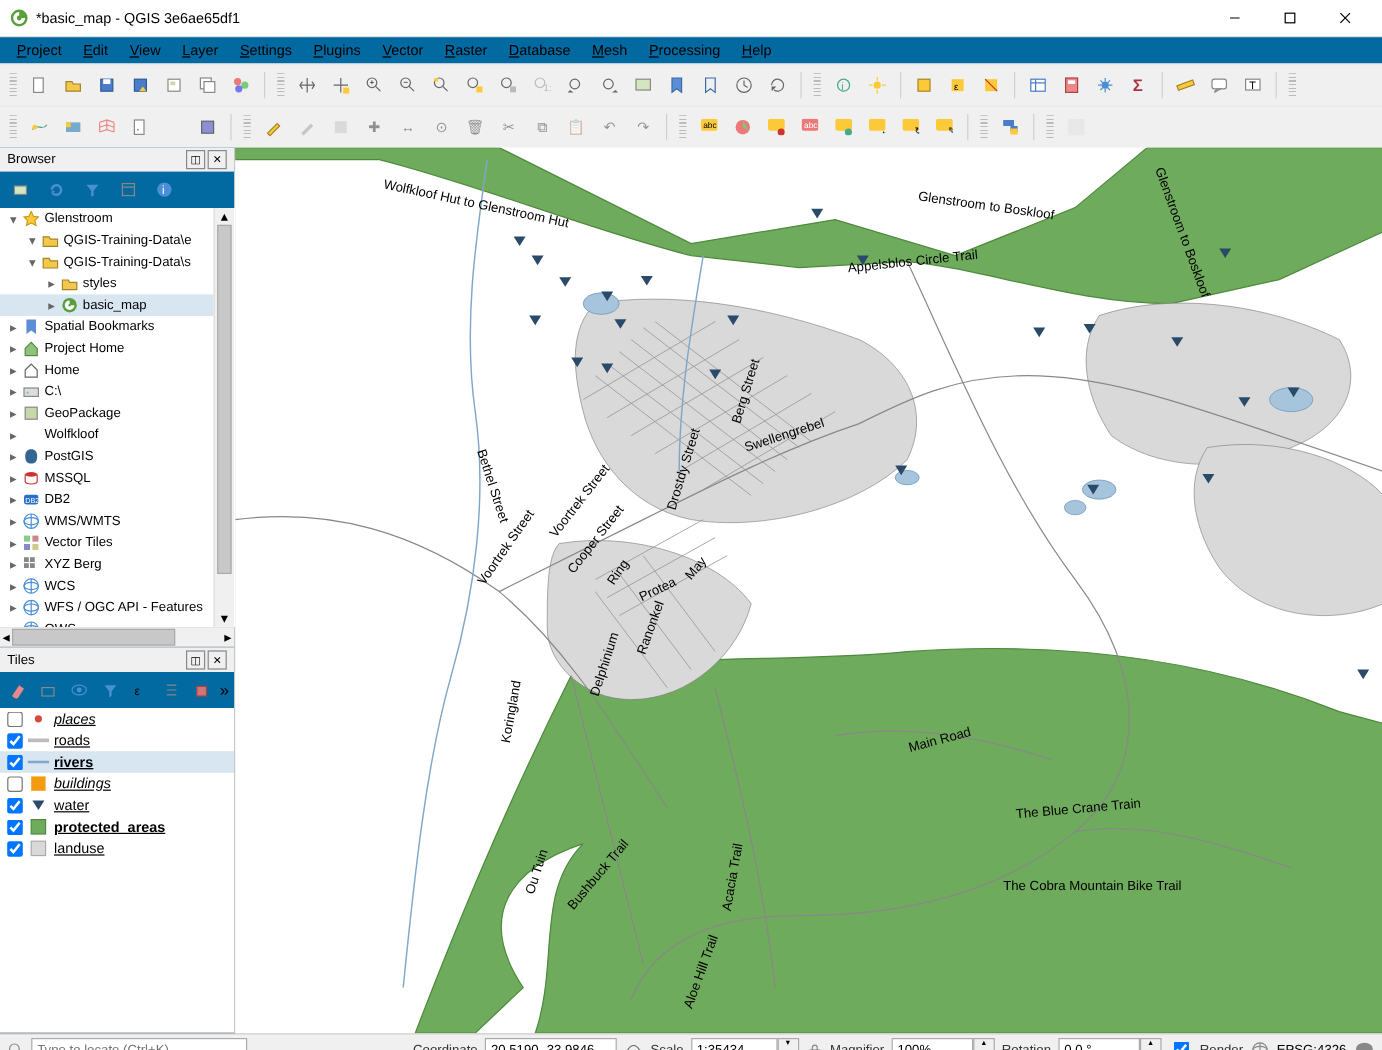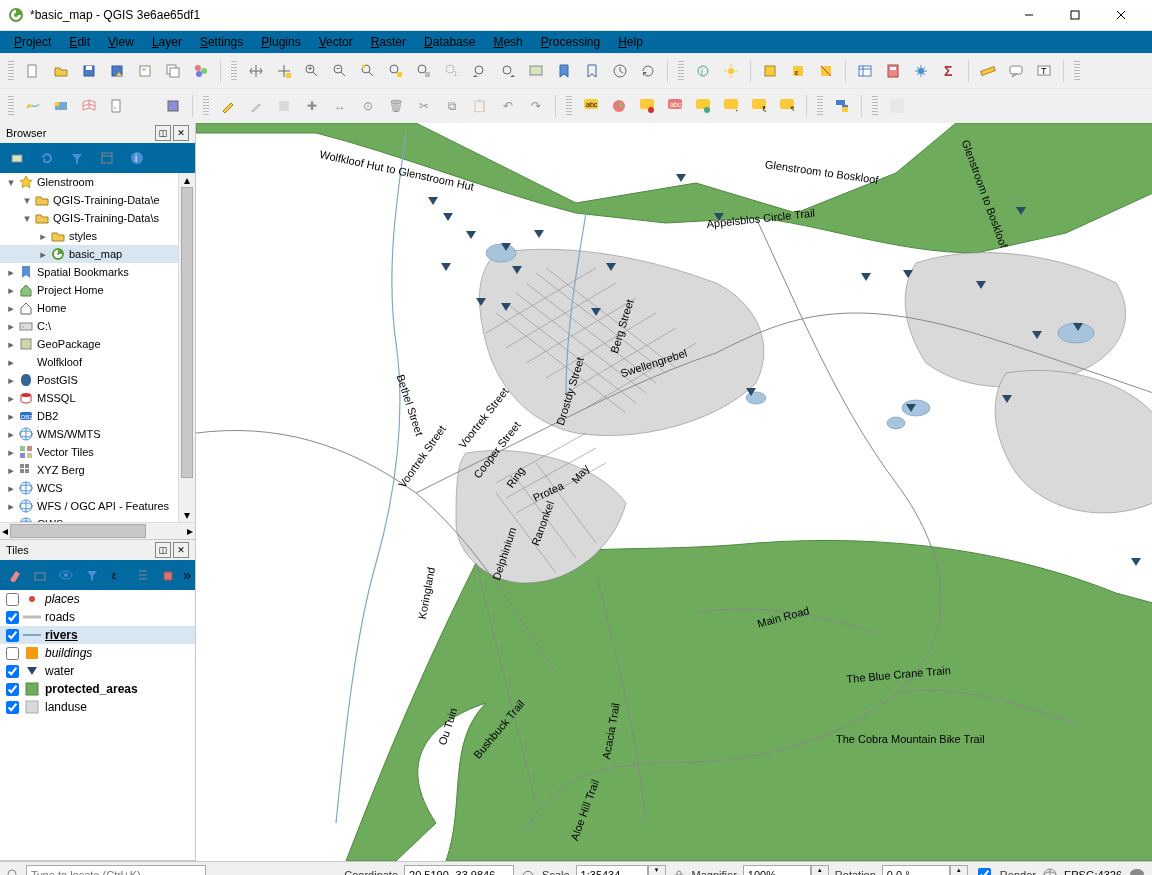--- a/index.html
+++ b/index.html
@@ -21,21 +21,21 @@
   .panel-title { display:flex; align-items:center; padding:2px 6px; background:#f0f0f0; font-size:11px; }
   .panel-title .title { flex:1; }
   .panel-title .pbtn { width:14px; height:14px; border:1px solid #888; margin-left:2px; display:flex; align-items:center; justify-content:center; font-size:9px; }
   .panel-toolbar { display:flex; align-items:center; gap:4px; padding:2px 4px; }
   .panel-body { overflow:auto; background:#fff; }
   .tree { font-size:11px; }
   .tree-item { display:flex; align-items:center; height:18px; padding-left:4px; white-space:nowrap; }
   .tree-item.sel { background:#d8e6f2; }
   .tree-item .tw { width:14px; text-align:center; color:#666; cursor:default; }
   .tree-item .icon-slot { width:16px; height:16px; margin-right:3px; display:flex; align-items:center; justify-content:center; }
-  .layers-panel .layer-row { display:flex; align-items:center; height:18px; padding-left:6px; }
+  .layers-panel .layer-row { display:flex; align-items:center; height:18px; padding-left:6px;text-decoration:underline; }
   .layers-panel input[type=checkbox] { margin:0 4px 0 0; }
   .sym { width:18px; height:14px; margin-right:4px; display:flex; align-items:center; justify-content:center; }
   .italic { font-style:italic; }
   .bold { font-weight:bold; }
   .underline { text-decoration:underline;text-align:center; }
   .map-canvas { flex:1; position:relative; background:#fff; overflow:hidden; }
   .map-label { position:absolute; font-size:11px; font-family:Arial, sans-serif; white-space:nowrap; transform-origin:0 0; }
   .map-marker { position:absolute; width:0; height:0; border-left:5px solid transparent; border-right:5px solid transparent; border-top:8px solid #2a4a6a; }
   .protected { fill:#6fab5c; stroke:#4d8a3d; stroke-width:1; }
   .landuse { fill:#d9d9d9; stroke:#777; stroke-width:0.5; }

